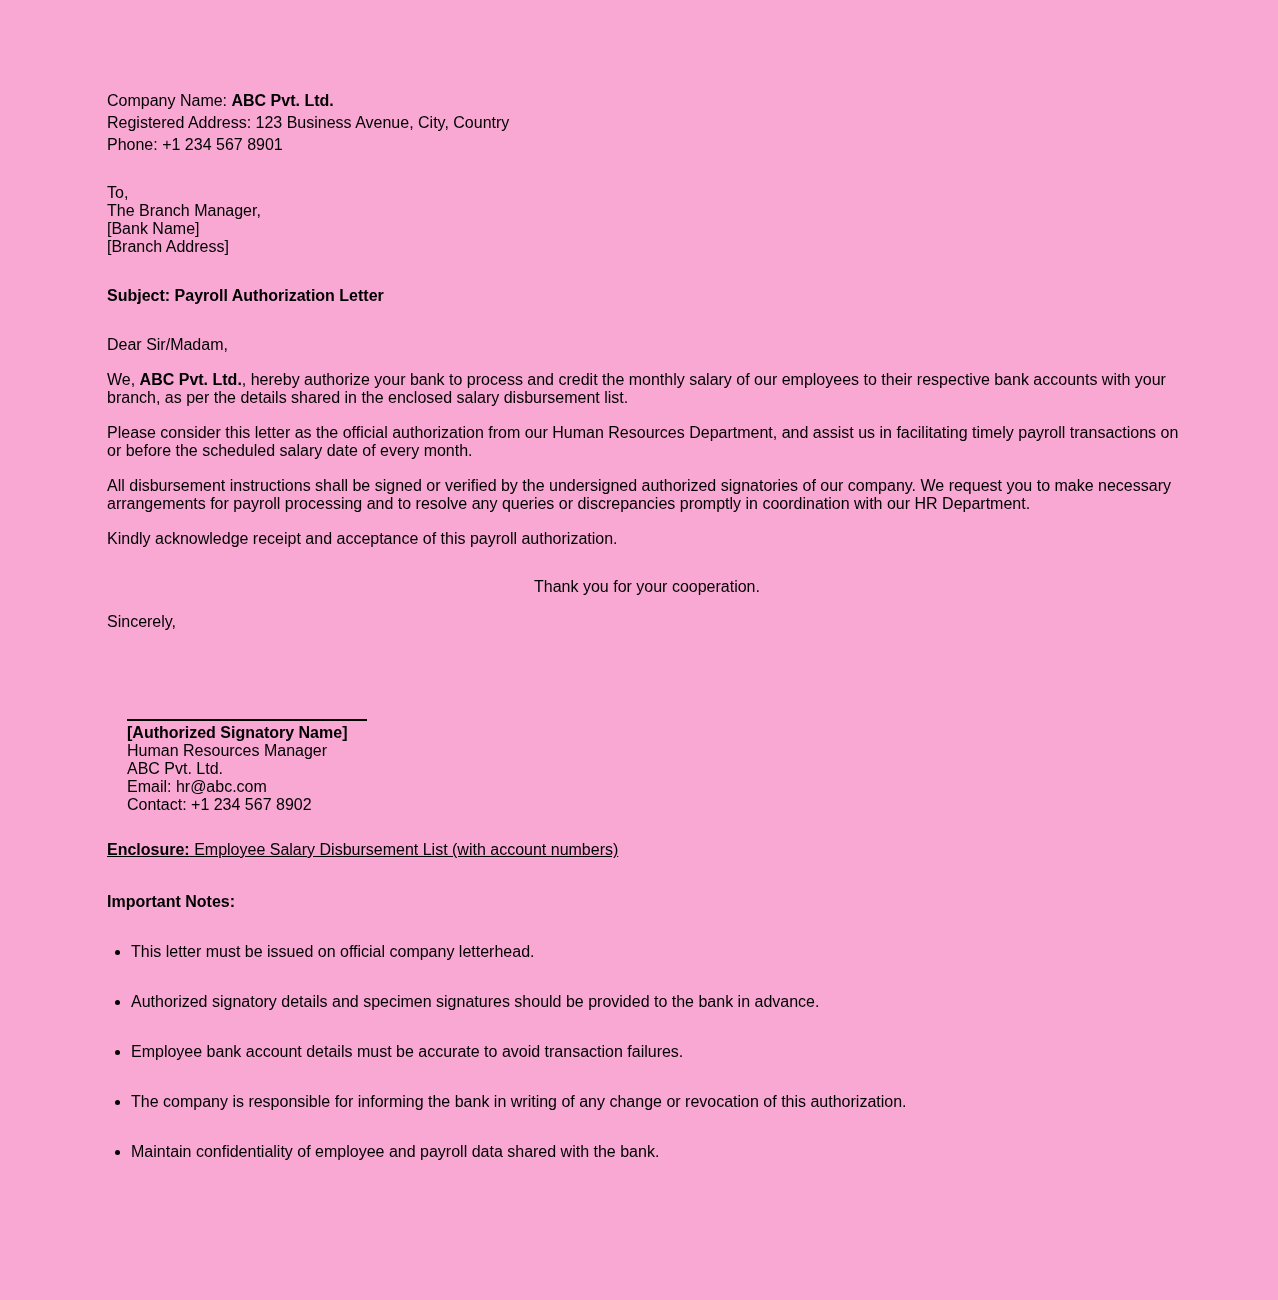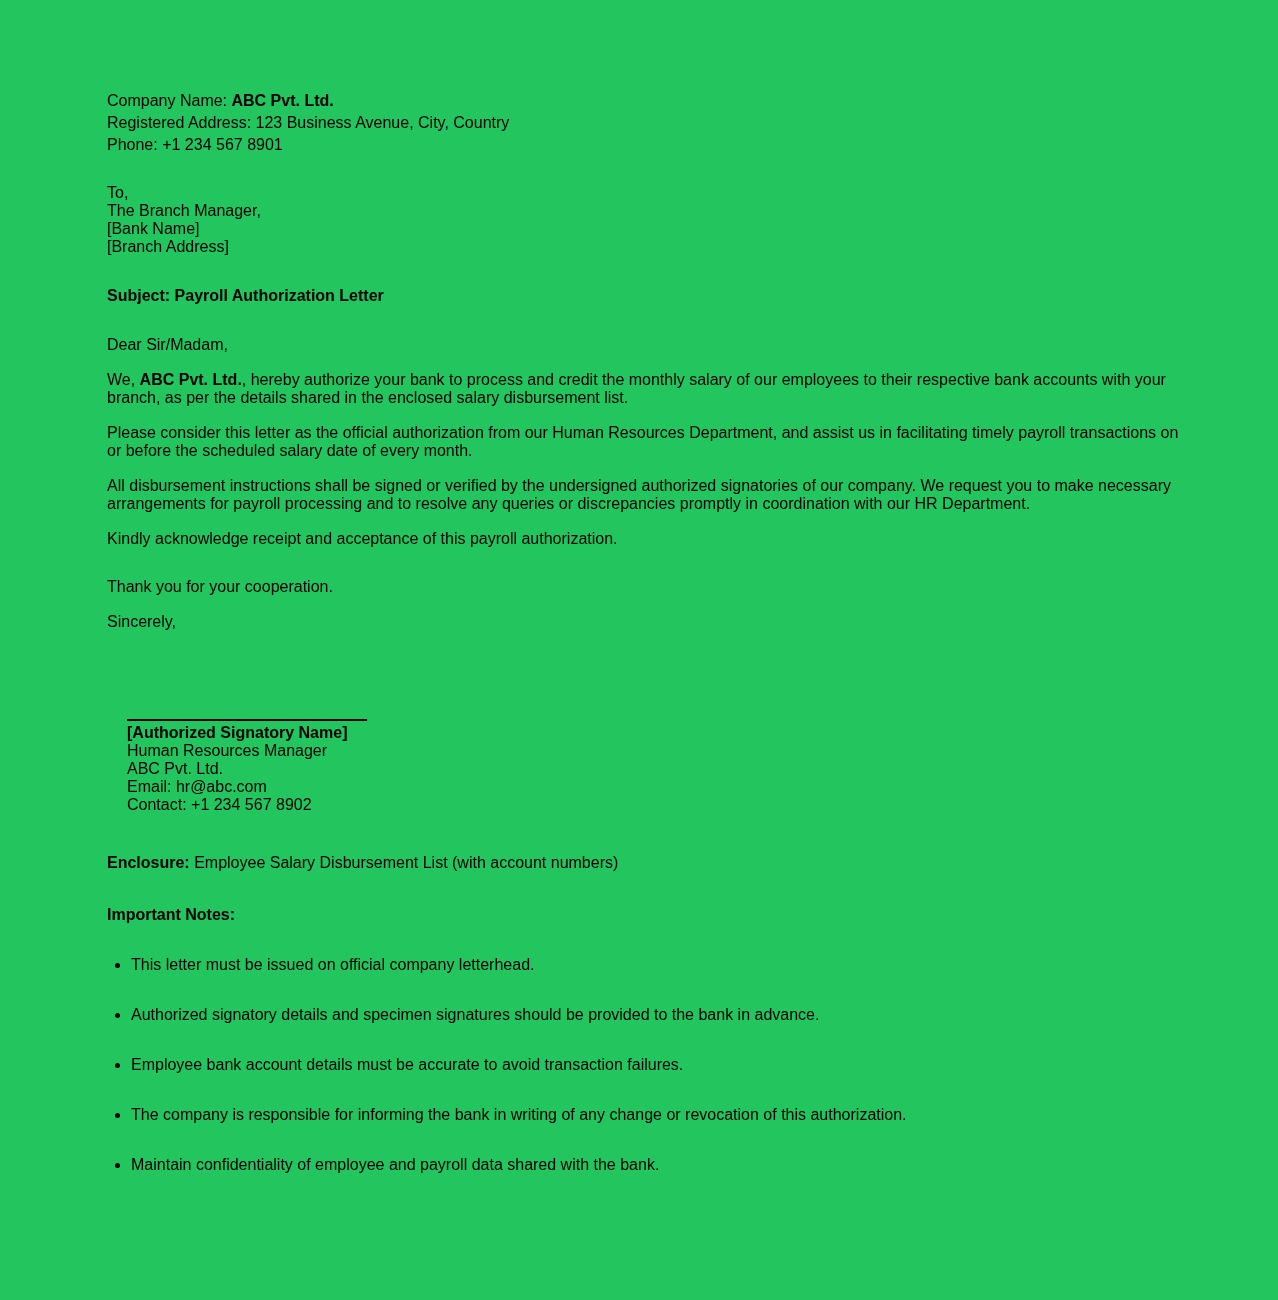--- a/index.html
+++ b/index.html
@@ -11,43 +11,43 @@
     color: #000000;
     font-family: "Liberation Sans", "DejaVu Sans", sans-serif;
     font-size: 16px;
     line-height: normal;
     overflow: hidden;
   }
   .page {
     width: 1278px;
     min-height: 1300px;
     padding: 90px 91px 40px 107px;
-    background: #22c55e;
+    background: #f9a8d4;
   }
   .b { font-weight: bold; }
 
   .letterhead { line-height: 22px; }
 
   .recipient { margin-top: 28px; line-height: 18px; }
 
   p { margin: 17px 0; }
 
   .subject { margin-top: 31px; margin-bottom: 31px; font-weight: bold; }
 
-  .thanks { margin-top: 30px; }
+  .thanks { margin-top: 30px; text-align: center; }
 
   .signature { margin-top: 88px; line-height: 18px; margin-left: 20px; }
   .sig-line {
     width: 240px;
     height: 0;
     border-top: 2px solid #000000;
     margin-bottom: 3px;
   }
 
-  .enclosure { margin-top: 40px; margin-bottom: 0; }
+  .enclosure { margin-top: 27px; margin-bottom: 0; text-decoration: underline; }
 
   .notes-title { margin-top: 34px; margin-bottom: 0; font-weight: bold; }
 
   ul.notes {
     margin: 14px 0 0 0;
     padding-left: 24px;
     list-style: disc outside;
   }
   ul.notes li { margin-bottom: 8px; margin-top: 32px; }
 </style>

